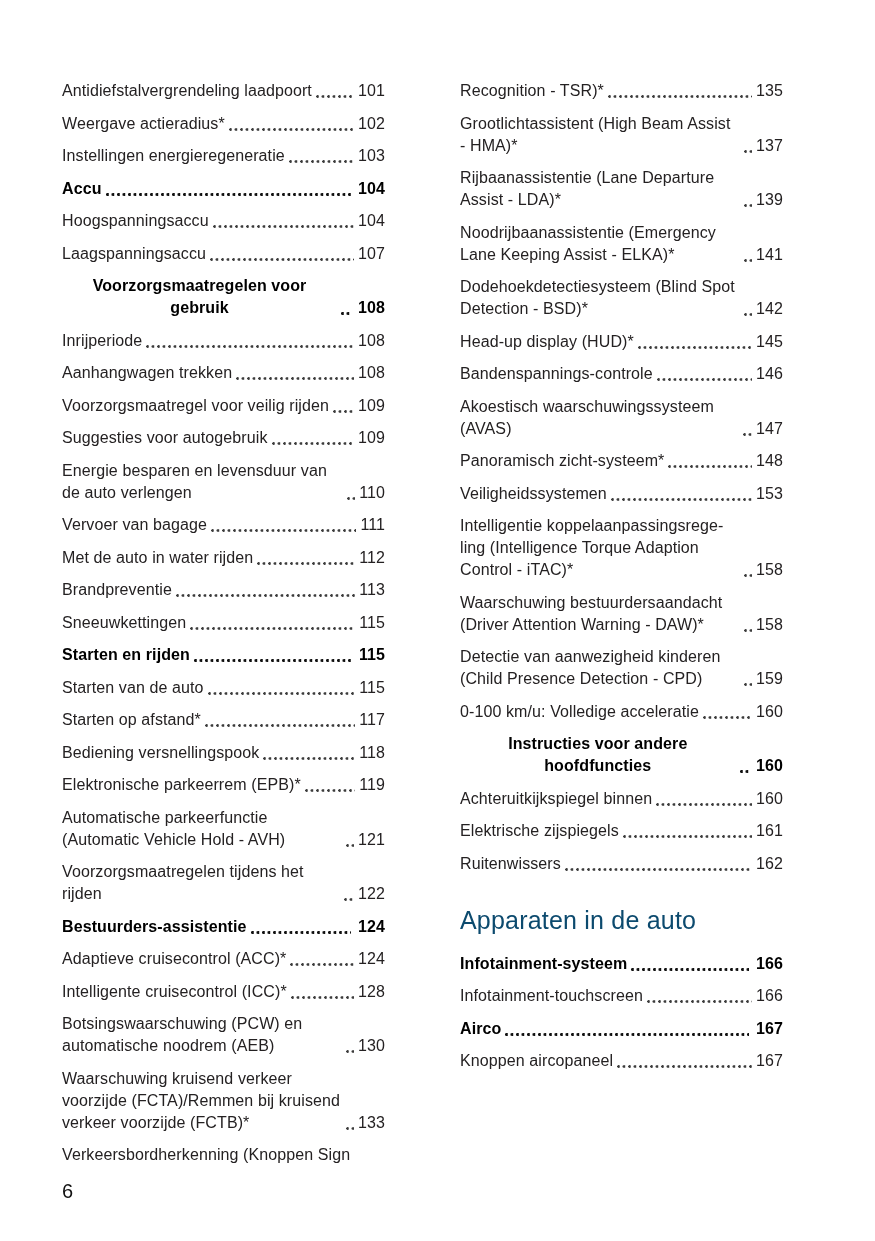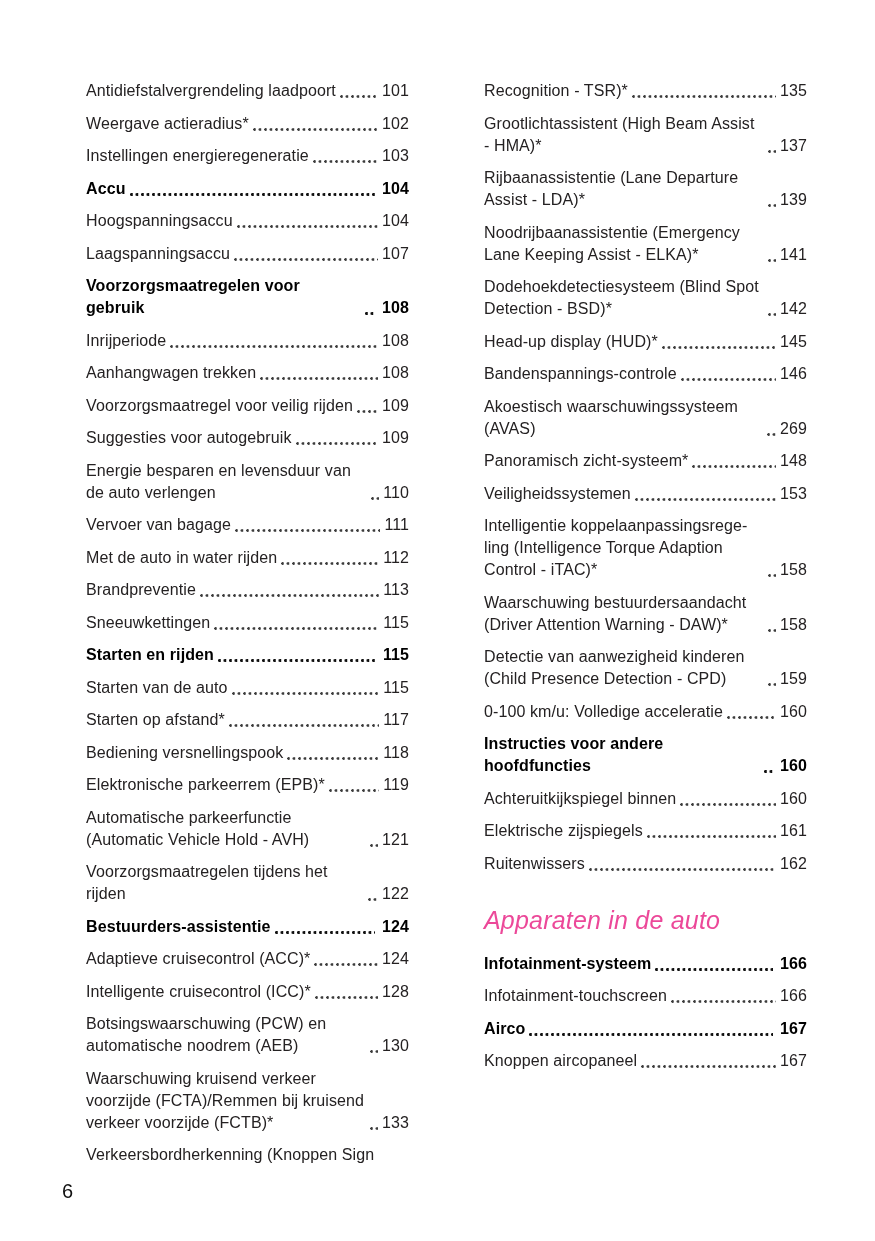--- a/index.html
+++ b/index.html
@@ -4,21 +4,21 @@
 <style>
   * { margin: 0; padding: 0; box-sizing: border-box; }
   html, body { background: #ffffff; }
   body {
     width: 875px; height: 1241px;
     font-family: "Liberation Sans", sans-serif;
     position: relative;
     overflow: hidden;
   }
   .page { position: absolute; inset: 0; padding: 80px 0 0 62px; }
-  .columns { display: flex; gap: 75px; margin-left: 24px; }
+  .columns { display: flex; gap: 75px; }
   .col { width: 323px; flex: 0 0 323px; }
 
   .entry {
     display: flex;
     align-items: flex-end;
     margin-bottom: 10.5px;
     font-size: 16px;
     line-height: 22px;
     color: #242122;
     letter-spacing: 0.1px;
@@ -28,34 +28,33 @@
     flex: 1 1 10px;
     min-width: 8px;
     height: 3px;
     margin: 0 4px 4px 4px;
     background-image: radial-gradient(circle at 1.5px 1.5px, #3c3c3c 1.15px, rgba(0,0,0,0) 1.55px);
     background-size: 5.5px 3px;
     background-repeat: repeat-x;
     background-position: left bottom;
   }
   .entry .num { flex: 0 0 auto; }
-  .entry.bold { font-weight: 700; color: #000; }
+  .entry.bold { font-weight: 700; color: #000; text-align: center; }
   .entry.bold .leader {
     background-image: radial-gradient(circle at 1.5px 1.5px, #101010 1.3px, rgba(0,0,0,0) 1.65px);
     margin-right: 7px;
   }
 
   .section-heading {
     font-size: 25px;
     font-weight: 400;
-    color: #ec4899;
+    color: #0c4a6e;
     letter-spacing: 0.2px;
     margin: 29px 0 17px 0;
     line-height: 32px;
-    font-style: italic;
   }
 
   .page-number {
     position: absolute;
     left: 62px;
     top: 1177px;
     font-size: 20px;
     line-height: 28px;
     color: #111111;
   }
@@ -284,21 +283,21 @@
 
           <div class="entry">
             <span class="title">Bandenspannings-controle</span>
             <span class="leader"></span>
             <span class="num">146</span>
           </div>
 
           <div class="entry">
             <span class="title">Akoestisch waarschuwingssysteem (AVAS)</span>
             <span class="leader"></span>
-            <span class="num">269</span>
+            <span class="num">147</span>
           </div>
 
           <div class="entry">
             <span class="title">Panoramisch zicht-systeem*</span>
             <span class="leader"></span>
             <span class="num">148</span>
           </div>
 
 
           <div class="entry">

